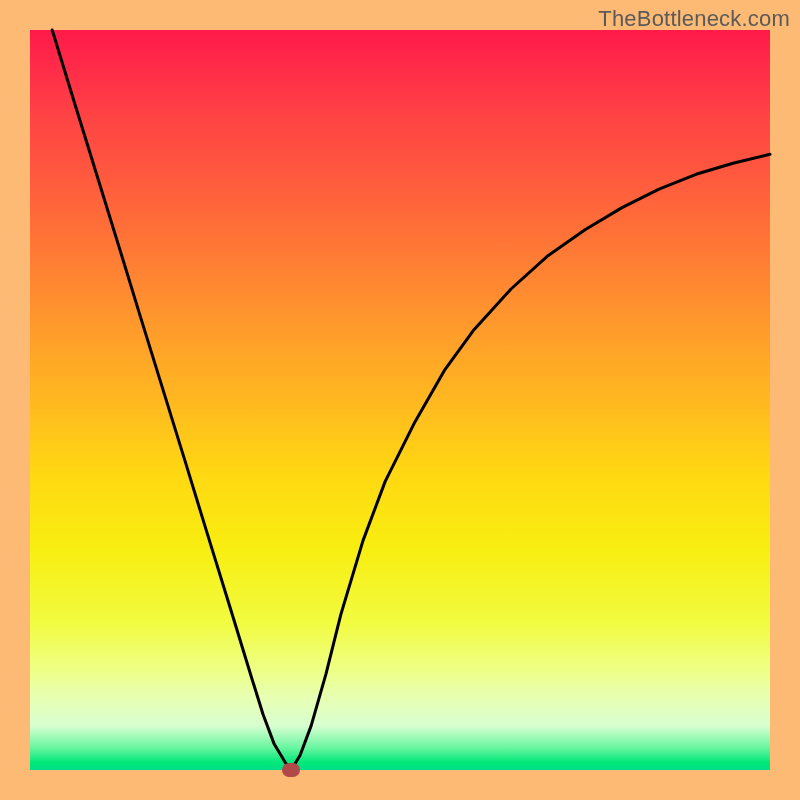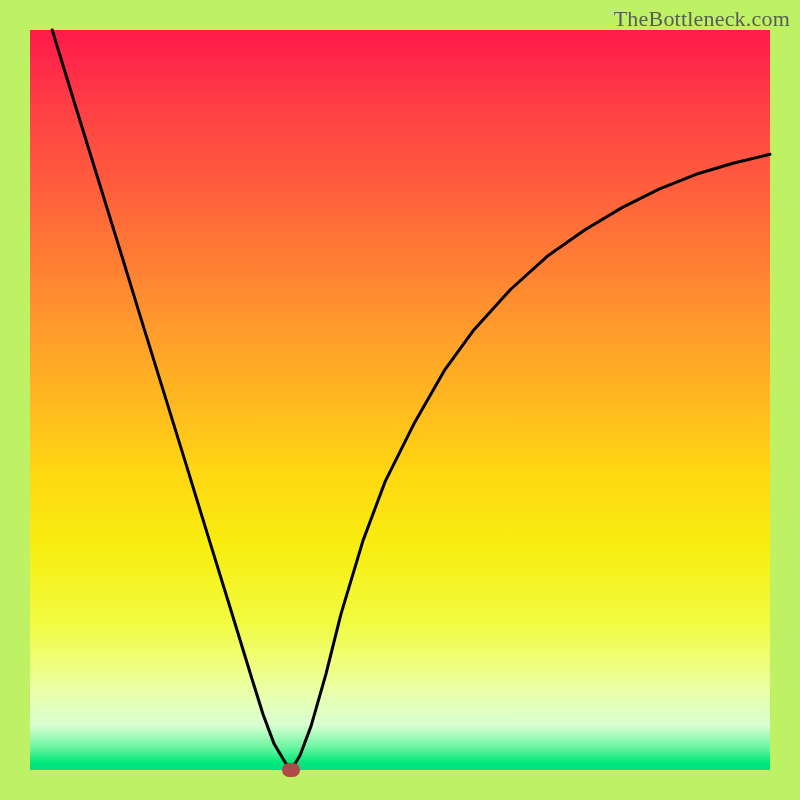--- a/index.html
+++ b/index.html
@@ -3,22 +3,21 @@
 <meta charset="utf-8">
 <style>
   * { margin: 0; padding: 0; box-sizing: border-box; }
   html, body { width: 800px; height: 800px; overflow: hidden; }
   body { background: #000; font-family: Arial, Helvetica, sans-serif; }
 
   .chart-container {
     position: relative;
     width: 800px;
     height: 800px;
-    background: #bef264;
-    font-family: Liberation Serif, serif;
+    background: #fdba74;
   }
 
   .plot-area {
     position: absolute;
     left: 30px;
     top: 30px;
     width: 740px;
     height: 740px;
     background: linear-gradient(
       to bottom,

